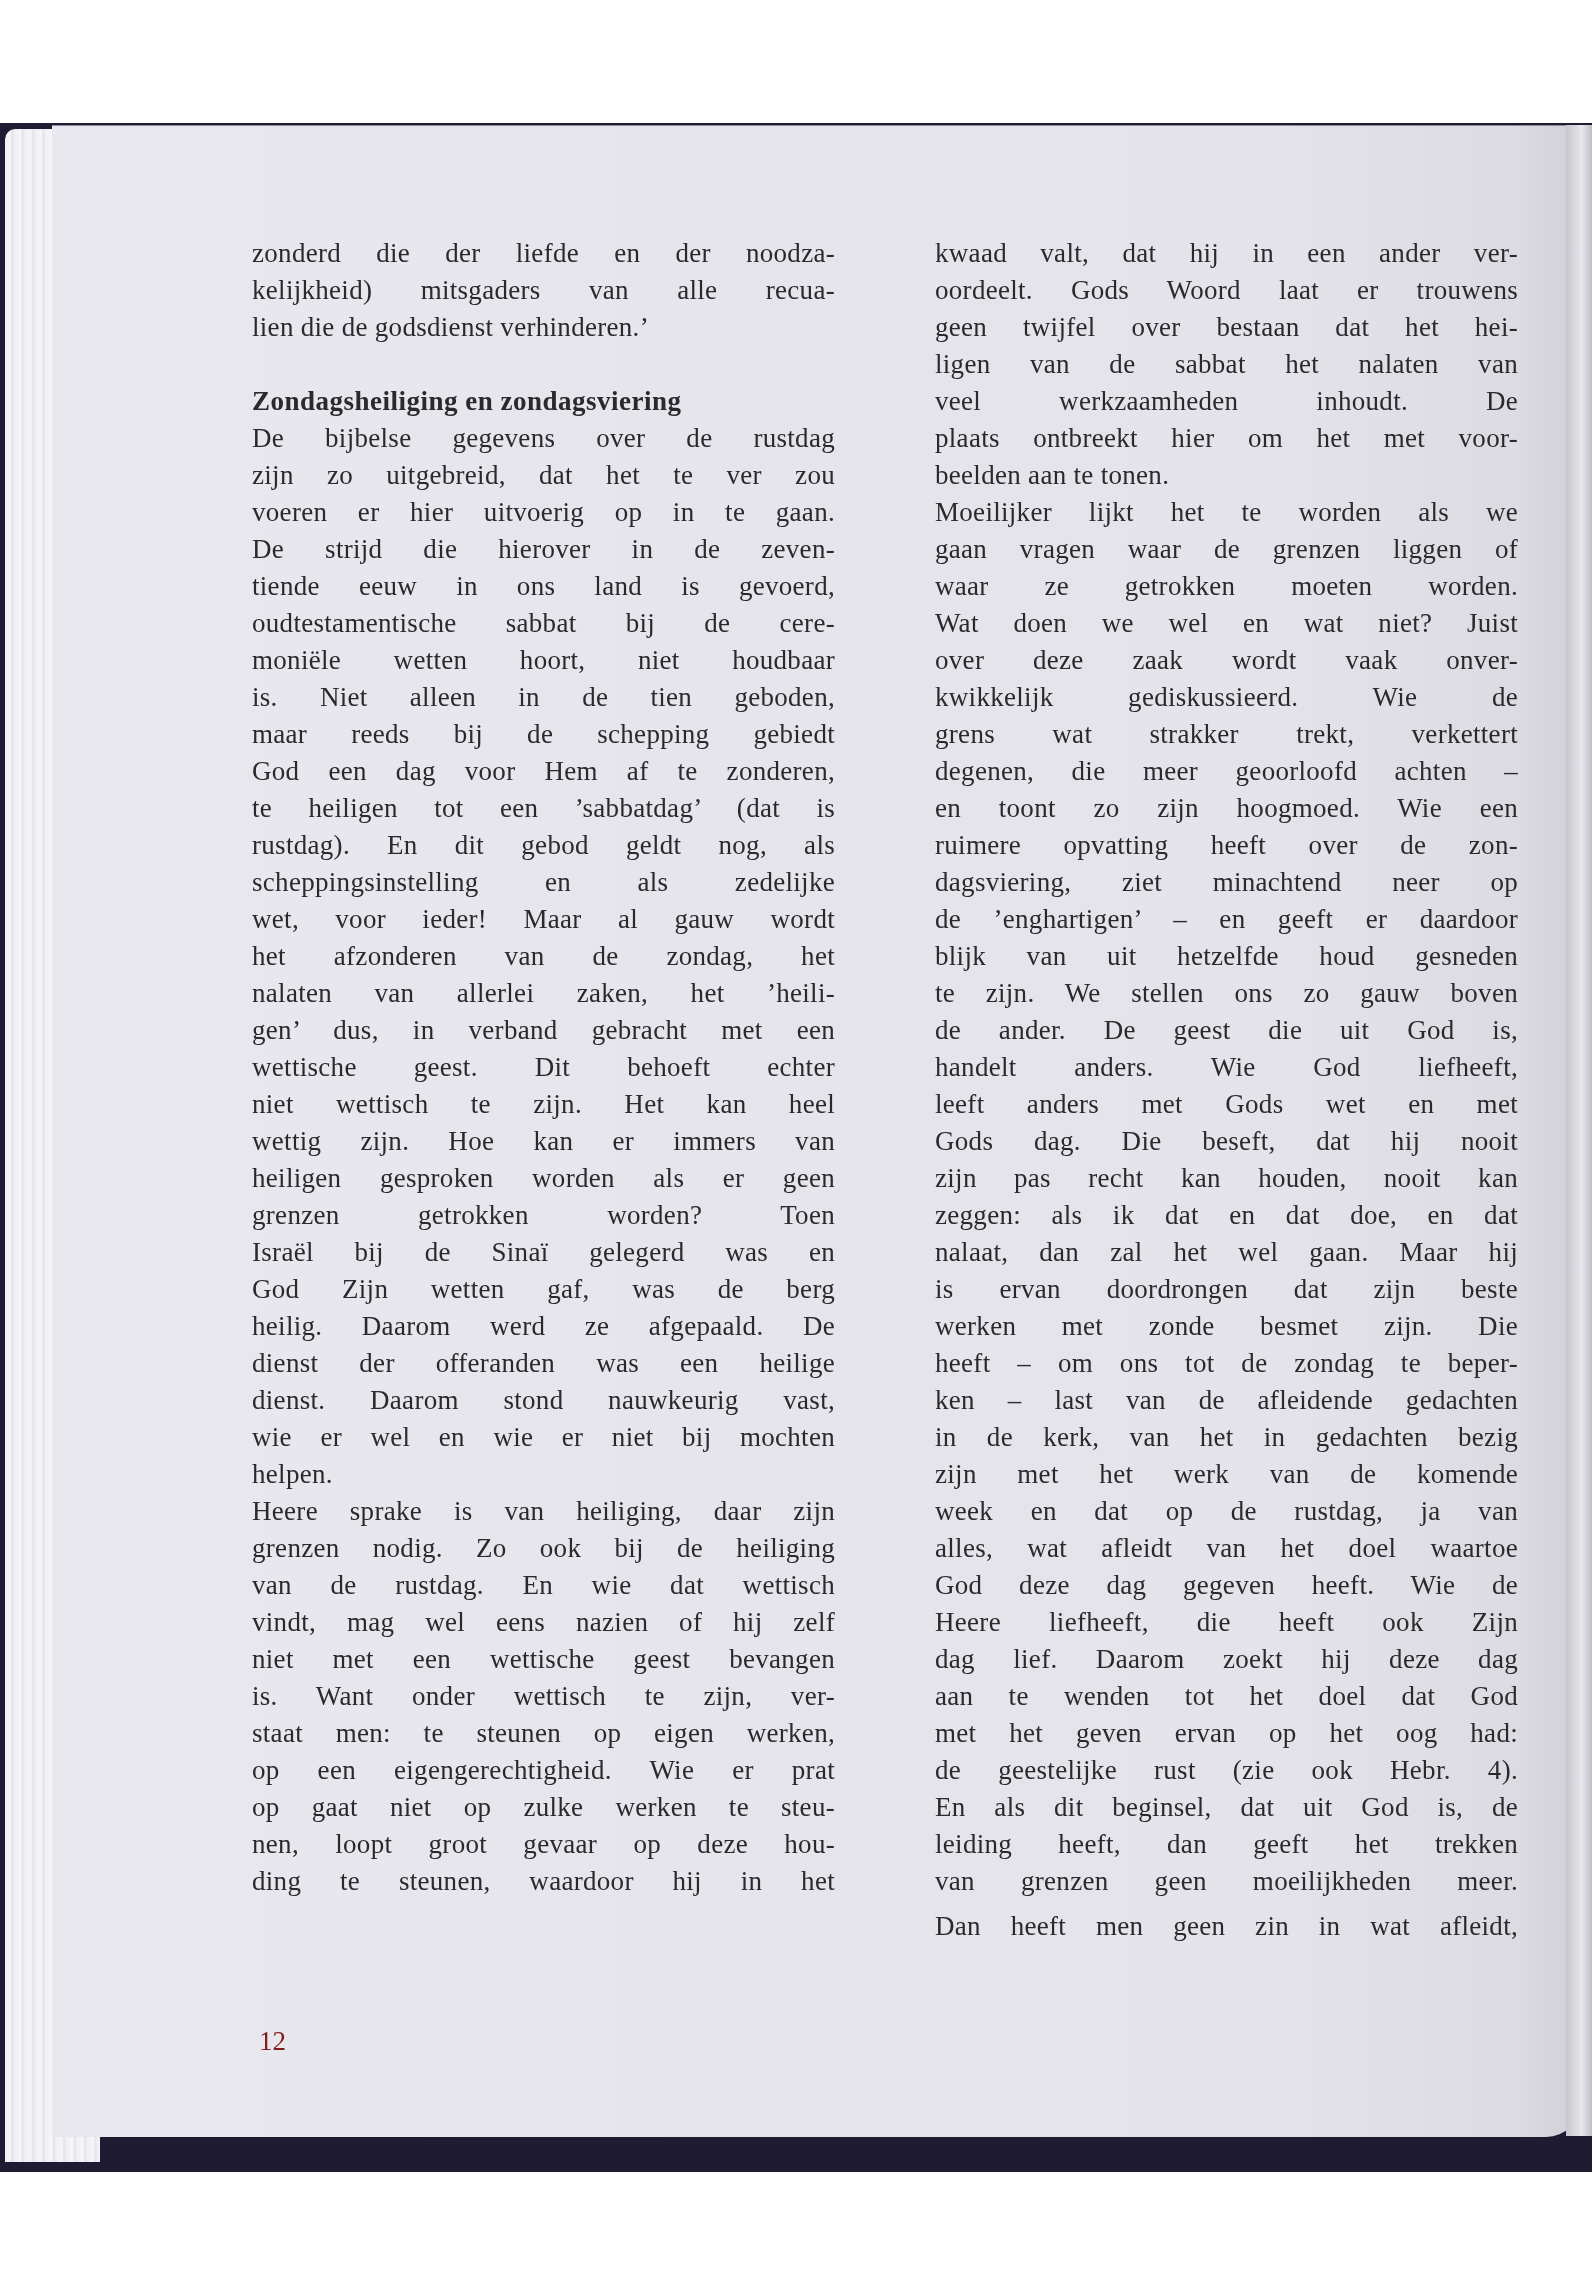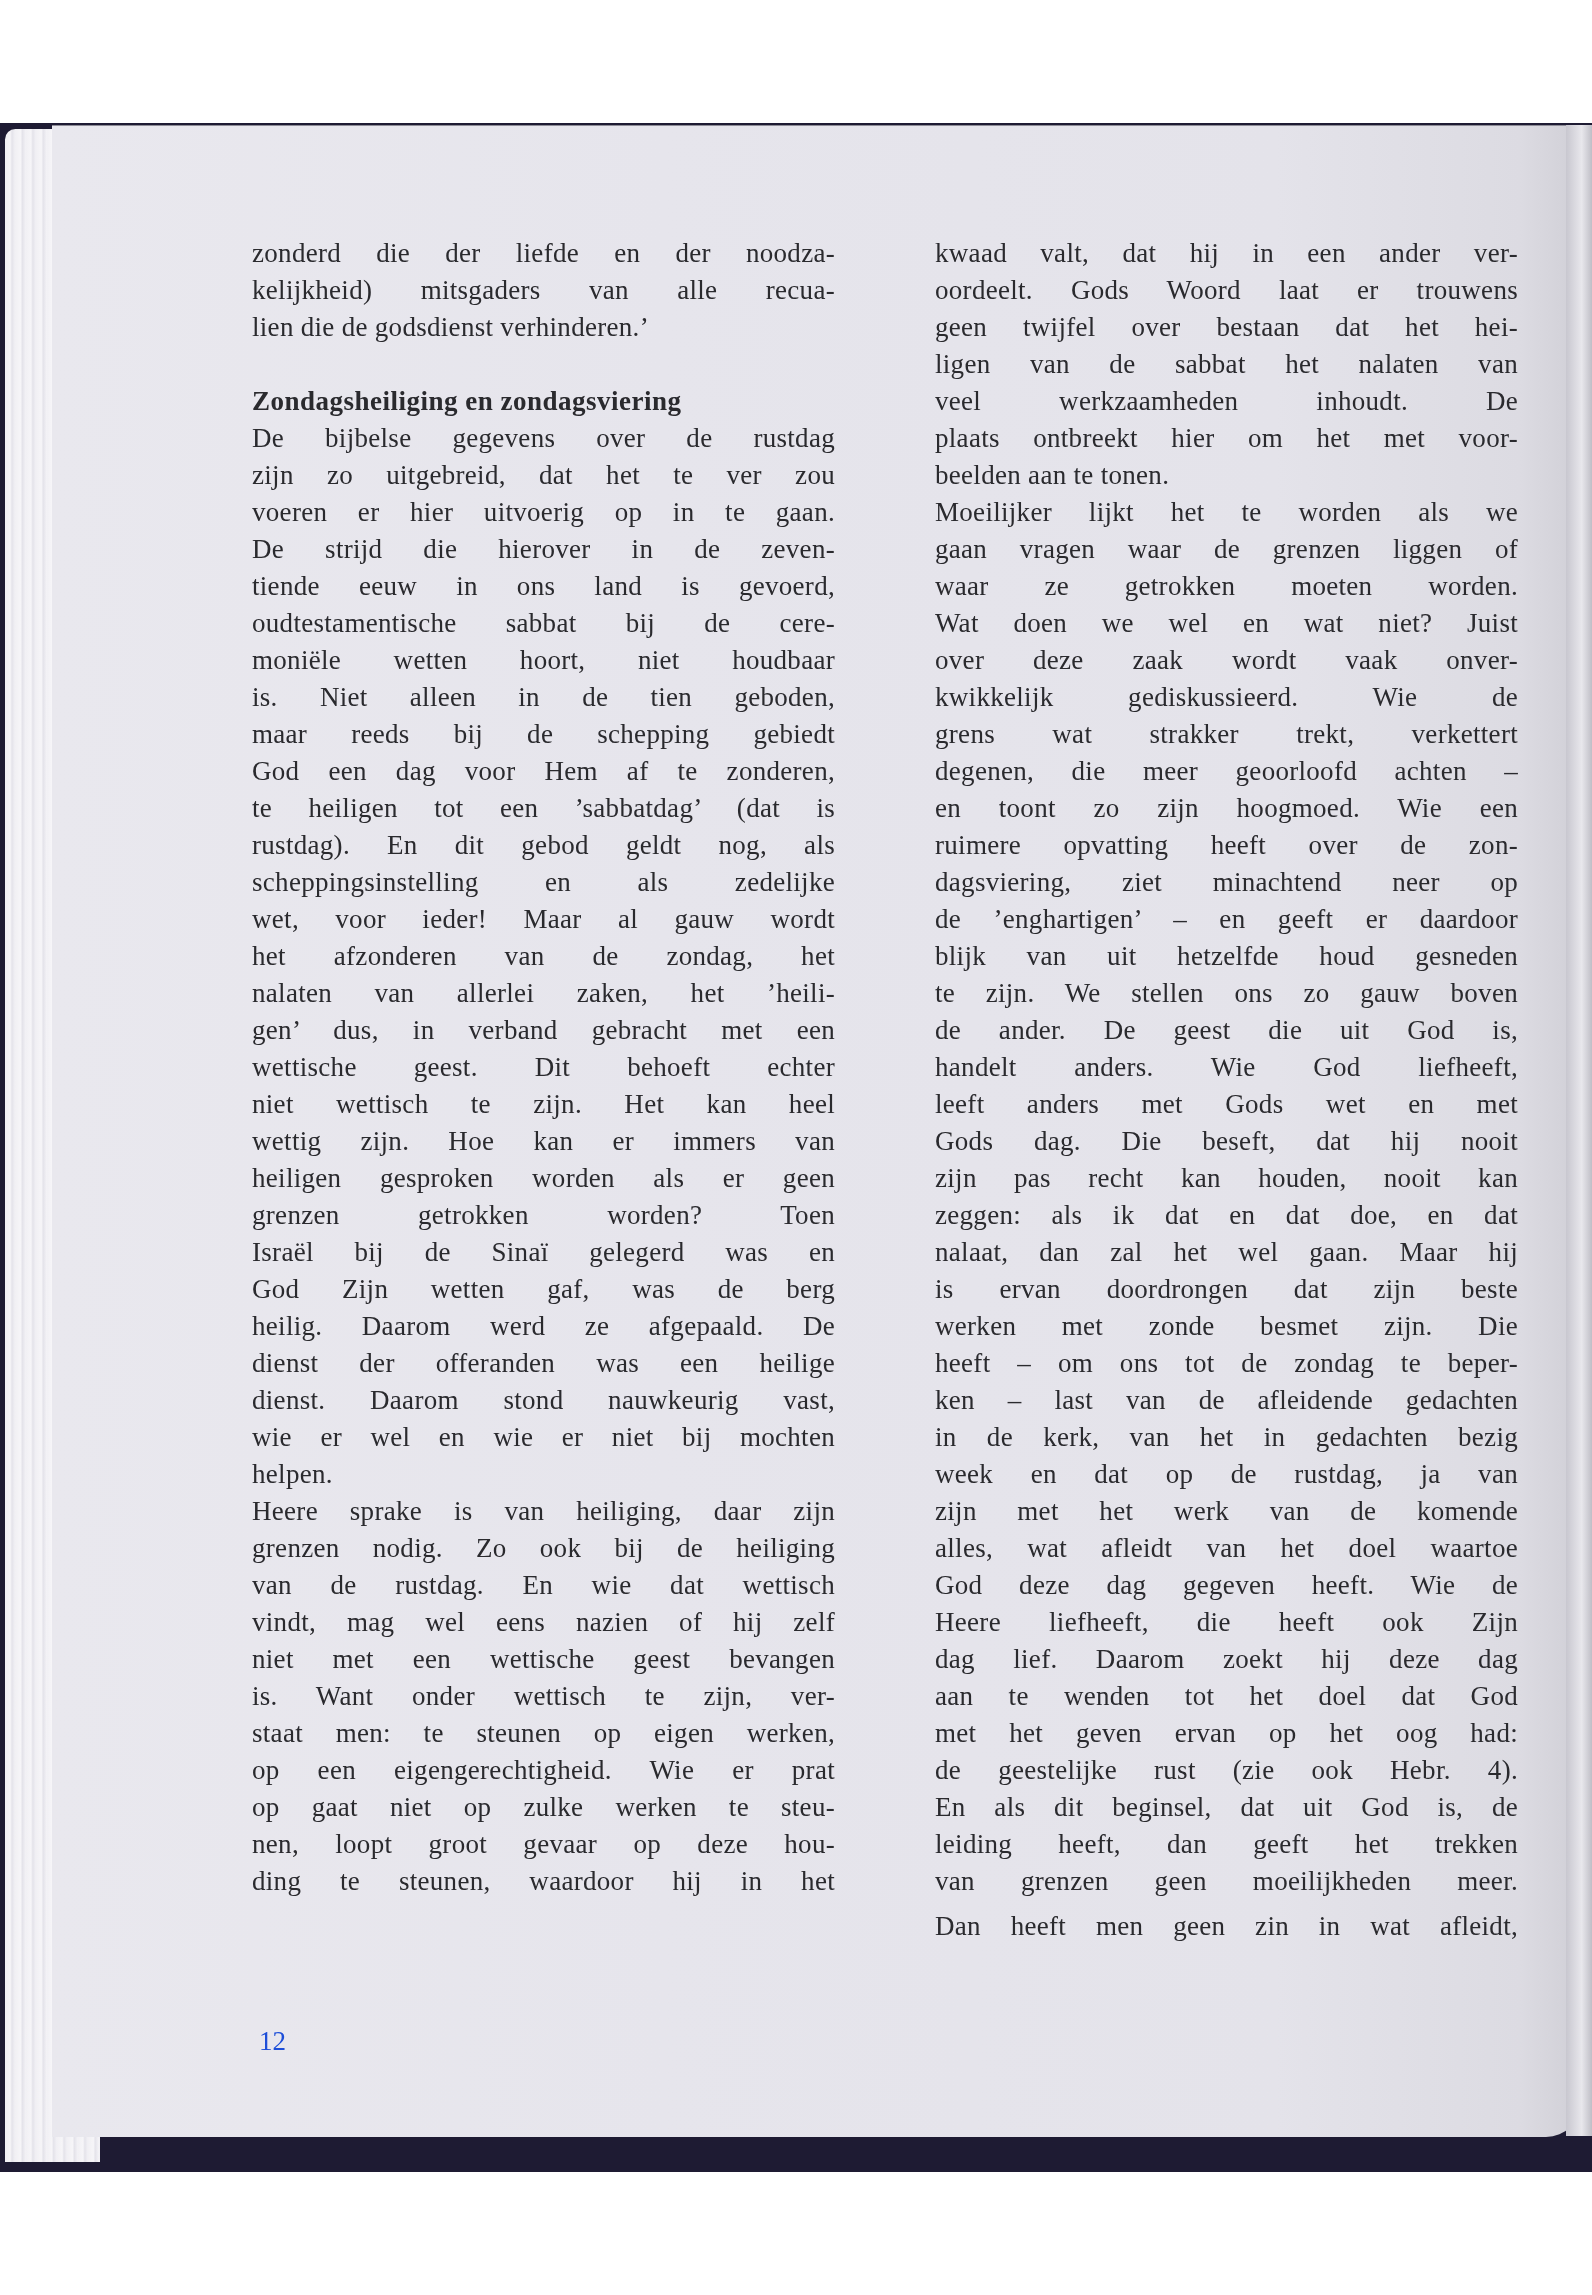--- a/index.html
+++ b/index.html
@@ -80,21 +80,21 @@
     font-weight: bold;
     white-space: nowrap;
     letter-spacing: 0.5px;
   }
   .page-number {
     position: absolute;
     left: 259px;
     top: 2026px;
     font-family: "Liberation Serif", "DejaVu Serif", serif;
     font-size: 27px;
-    color: #1d4ed8;
+    color: #7f1d1d;
   }
 </style>
 </head>
 <body>
 
 <div class="scan">
   <div class="cover"></div>
   <div class="page-stack"></div>
   <div class="page"></div>
   <div class="page-edge-right"></div>
@@ -183,22 +183,22 @@
         <span class="line">leeft anders met Gods wet en met</span>
         <span class="line">Gods dag. Die beseft, dat hij nooit</span>
         <span class="line">zijn pas recht kan houden, nooit kan</span>
         <span class="line">zeggen: als ik dat en dat doe, en dat</span>
         <span class="line">nalaat, dan zal het wel gaan. Maar hij</span>
         <span class="line">is ervan doordrongen dat zijn beste</span>
         <span class="line">werken met zonde besmet zijn. Die</span>
         <span class="line">heeft – om ons tot de zondag te beper-</span>
         <span class="line">ken – last van de afleidende gedachten</span>
         <span class="line">in de kerk, van het in gedachten bezig</span>
+        <span class="line">zijn met het werk van de komende</span>
         <span class="line">week en dat op de rustdag, ja van</span>
-        <span class="line">zijn met het werk van de komende</span>
         <span class="line">alles, wat afleidt van het doel waartoe</span>
         <span class="line">God deze dag gegeven heeft. Wie de</span>
         <span class="line">Heere liefheeft, die heeft ook Zijn</span>
         <span class="line">dag lief. Daarom zoekt hij deze dag</span>
         <span class="line">aan te wenden tot het doel dat God</span>
         <span class="line">met het geven ervan op het oog had:</span>
         <span class="line">de geestelijke rust (zie ook Hebr. 4).</span>
         <span class="line">En als dit beginsel, dat uit God is, de</span>
         <span class="line">leiding heeft, dan geeft het trekken</span>
         <span class="line">van grenzen geen moeilijkheden meer.</span>

